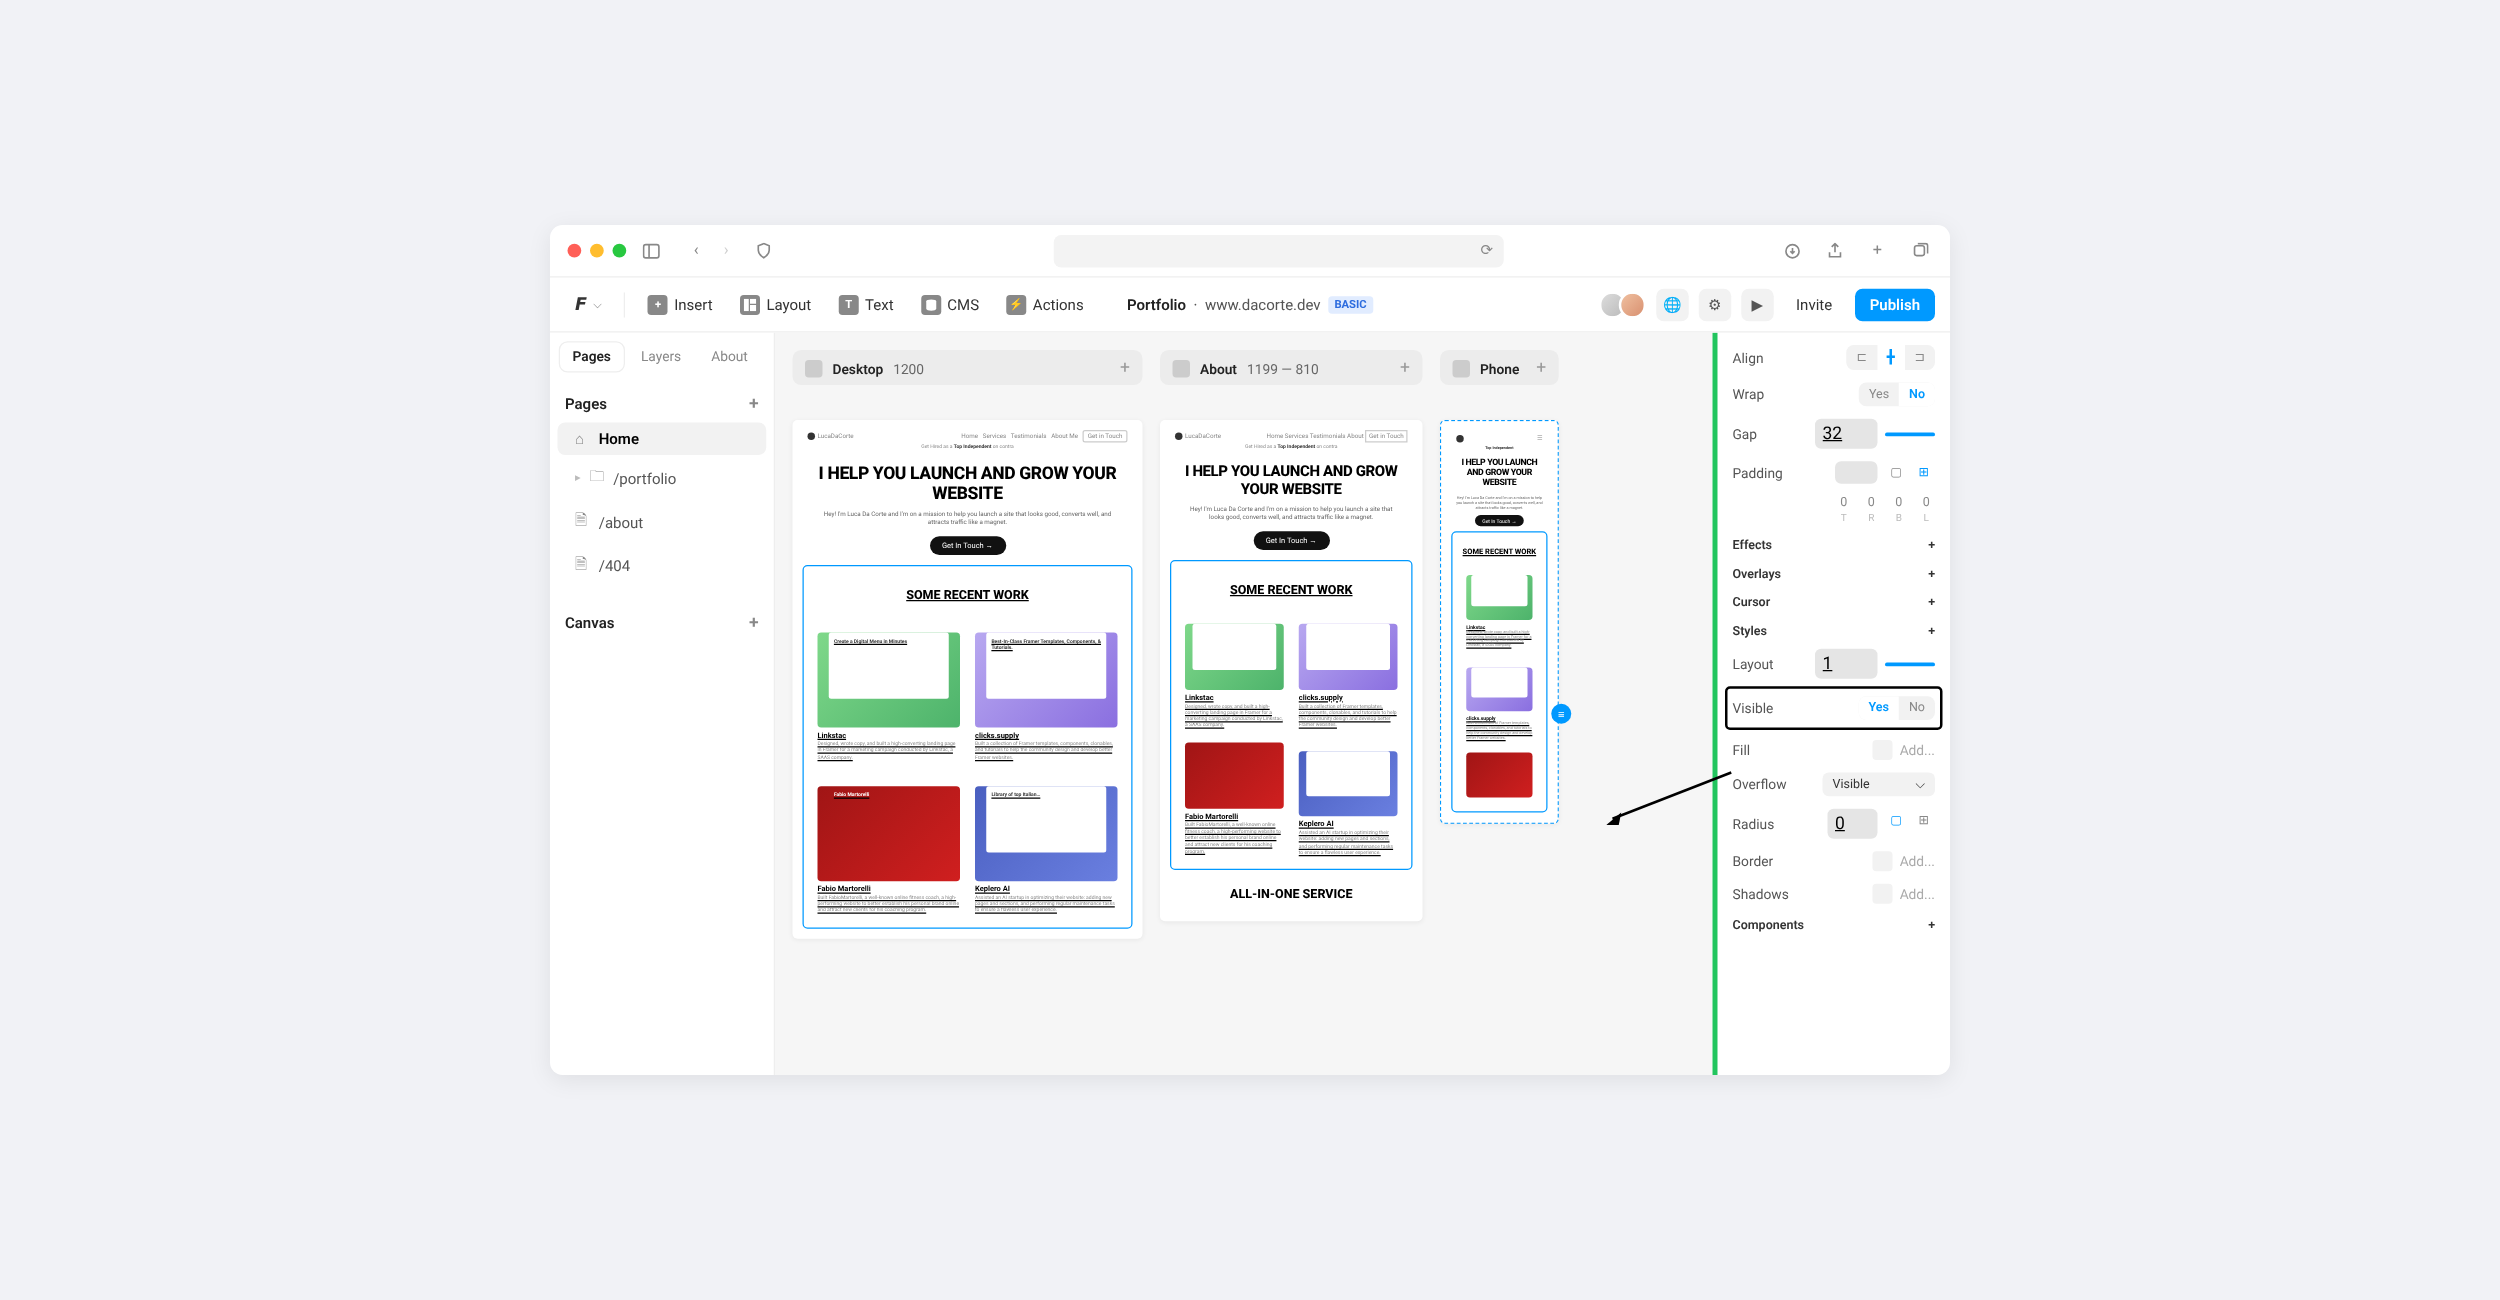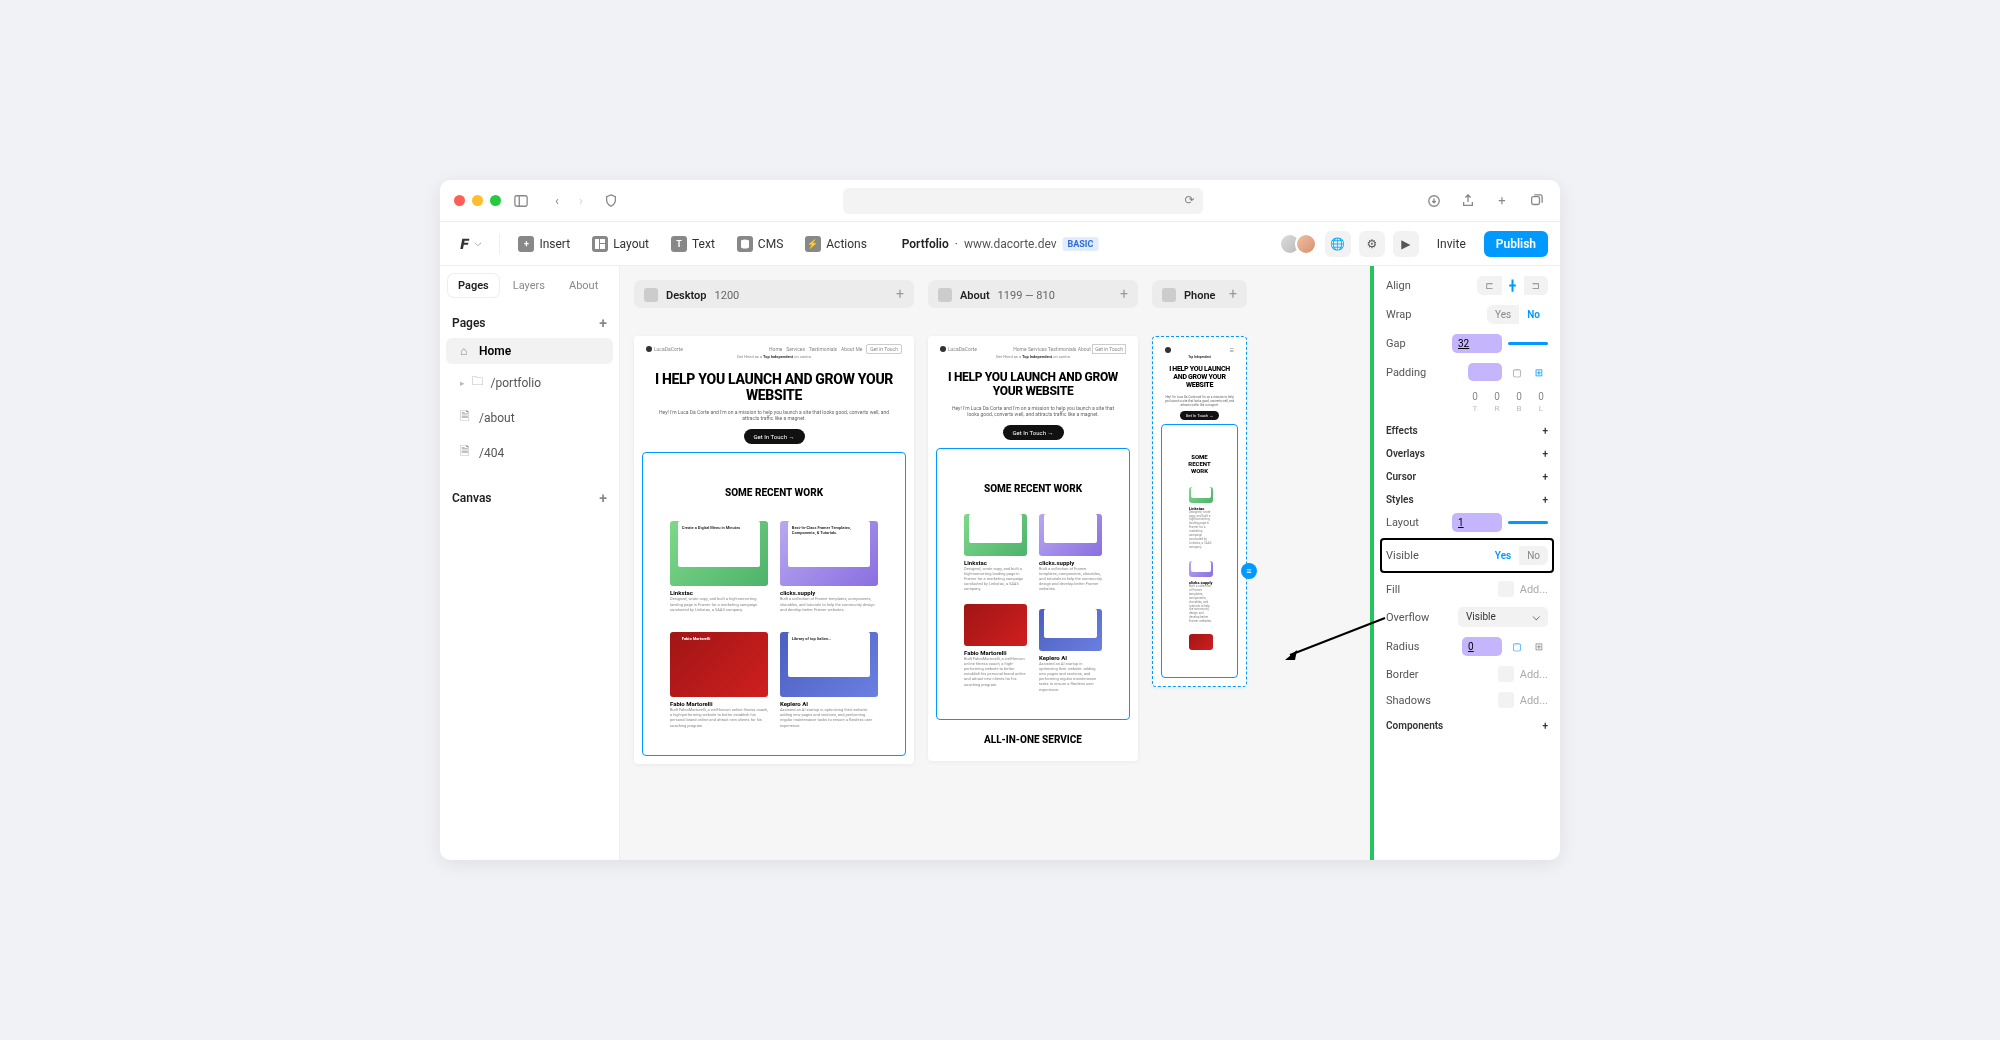--- a/index.html
+++ b/index.html
@@ -54,41 +54,41 @@
 .hero p { font-size:5px; text-align:center; color:#666; margin:0 10px;}
 .page.phone .hero p{font-size:3px; margin:0 3px;}
 .cta { display:block; margin:8px auto; background:#111; color:#fff; font-size:6px; padding:4px 10px; border-radius:10px; width:fit-content;}
 .page.phone .cta{font-size:4px;padding:2px 6px;margin:4px auto;}
 .tagline { font-size:4px; text-align:center; color:#888; margin-bottom:4px;}
 .tagline b{color:#333;}
 .section-h { font-size:10px; font-weight:800; text-align:center; margin:14px 0 8px;}
 .page.phone .section-h{font-size:6px;margin:8px 0 4px;}
 .work-grid { display:grid; grid-template-columns:1fr 1fr; gap:6px; padding:4px;}
 .page.phone .work-grid{grid-template-columns:1fr; gap:4px;}
-.work-box{border:1.5px solid #0099ff;border-radius:4px;padding:20px;}
+.work-box{border:1.5px solid #0099ff;border-radius:4px;padding:4px;text-decoration:underline;}
 .page.tablet .work-box, .page.phone .work-box{border:1.5px solid #0099ff;}
 .card { border-radius:4px; padding:3px; }
 .card .thumb { width:100%; aspect-ratio:1.5; border-radius:3px; background:#eee;}
 .thumb.green{background:linear-gradient(135deg,#7fd88a,#4db36b);}
 .thumb.purple{background:linear-gradient(135deg,#b8a8f0,#8a6fe0);}
 .thumb.red{background:linear-gradient(135deg,#a01515,#d01f1f);}
 .thumb.blue{background:linear-gradient(135deg,#4a5fc0,#6a7fe0);}
 .thumb-inner{background:#fff;margin:8%;height:70%;border-radius:2px;display:flex;flex-direction:column;gap:2px;padding:4px;font-size:4px;color:#333;}
 .ctitle{font-size:6px;font-weight:700;margin-top:3px;} .page.phone .ctitle{font-size:4px;}
 .cdesc{font-size:4px;color:#888;line-height:1.3;} .page.phone .cdesc{font-size:3px;}
 .floating-handle{position:relative;}
 .handle-dot{position:absolute;right:-10px;top:50%;width:16px;height:16px;background:#0099ff;border-radius:50%;display:flex;align-items:center;justify-content:center;color:#fff;font-size:9px;}
 .inspector { width:190px; border-left:4px solid #22c55e; padding:10px 12px; font-size:11px; color:#333; overflow:auto;}
 .prop-row { display:flex; align-items:center; justify-content:space-between; margin-bottom:10px;}
 .prop-label{color:#555;}
 .seg { display:flex; background:#f2f2f2; border-radius:6px; overflow:hidden;}
 .seg > div { padding:4px 8px; font-size:10px; color:#888; cursor:pointer;}
 .seg > div.on { background:#fff; color:#0099ff; font-weight:600;}
 .seg.blue > div.on { color:#0099ff;}
-.num-input { width:50px; background:#c4b5fd; border:none; border-radius:5px; padding:4px 6px; font-size:10px;text-decoration:underline;}
+.num-input { width:50px; background:#e5e5e5; border:none; border-radius:5px; padding:4px 6px; font-size:14px;text-decoration:underline;}
 .slider { width:40px; height:3px; background:#0099ff; border-radius:2px;}
 .pad-grid { display:flex; gap:8px; margin-left:auto;}
 .pad-grid span{font-size:10px;color:#888;width:14px;text-align:center;}
 .pad-labels { display:flex; gap:8px; margin-left:auto; font-size:8px; color:#bbb;}
 .pad-labels span{width:14px;text-align:center;}
 .sec-title { display:flex; justify-content:space-between; font-weight:600; margin:12px 0 8px; font-size:10px;}
 .highlight-box { border:2px solid #000; border-radius:4px; padding:6px 4px; margin:-4px -6px 8px;}
 .fill-sw { width:16px;height:16px;background:#f2f2f2;border-radius:3px;margin-right:6px;}
 .add-txt{color:#aaa;}
 .select-v { background:#f2f2f2; border-radius:5px; padding:4px 8px; font-size:10px; display:flex; justify-content:space-between; width:90px;}

